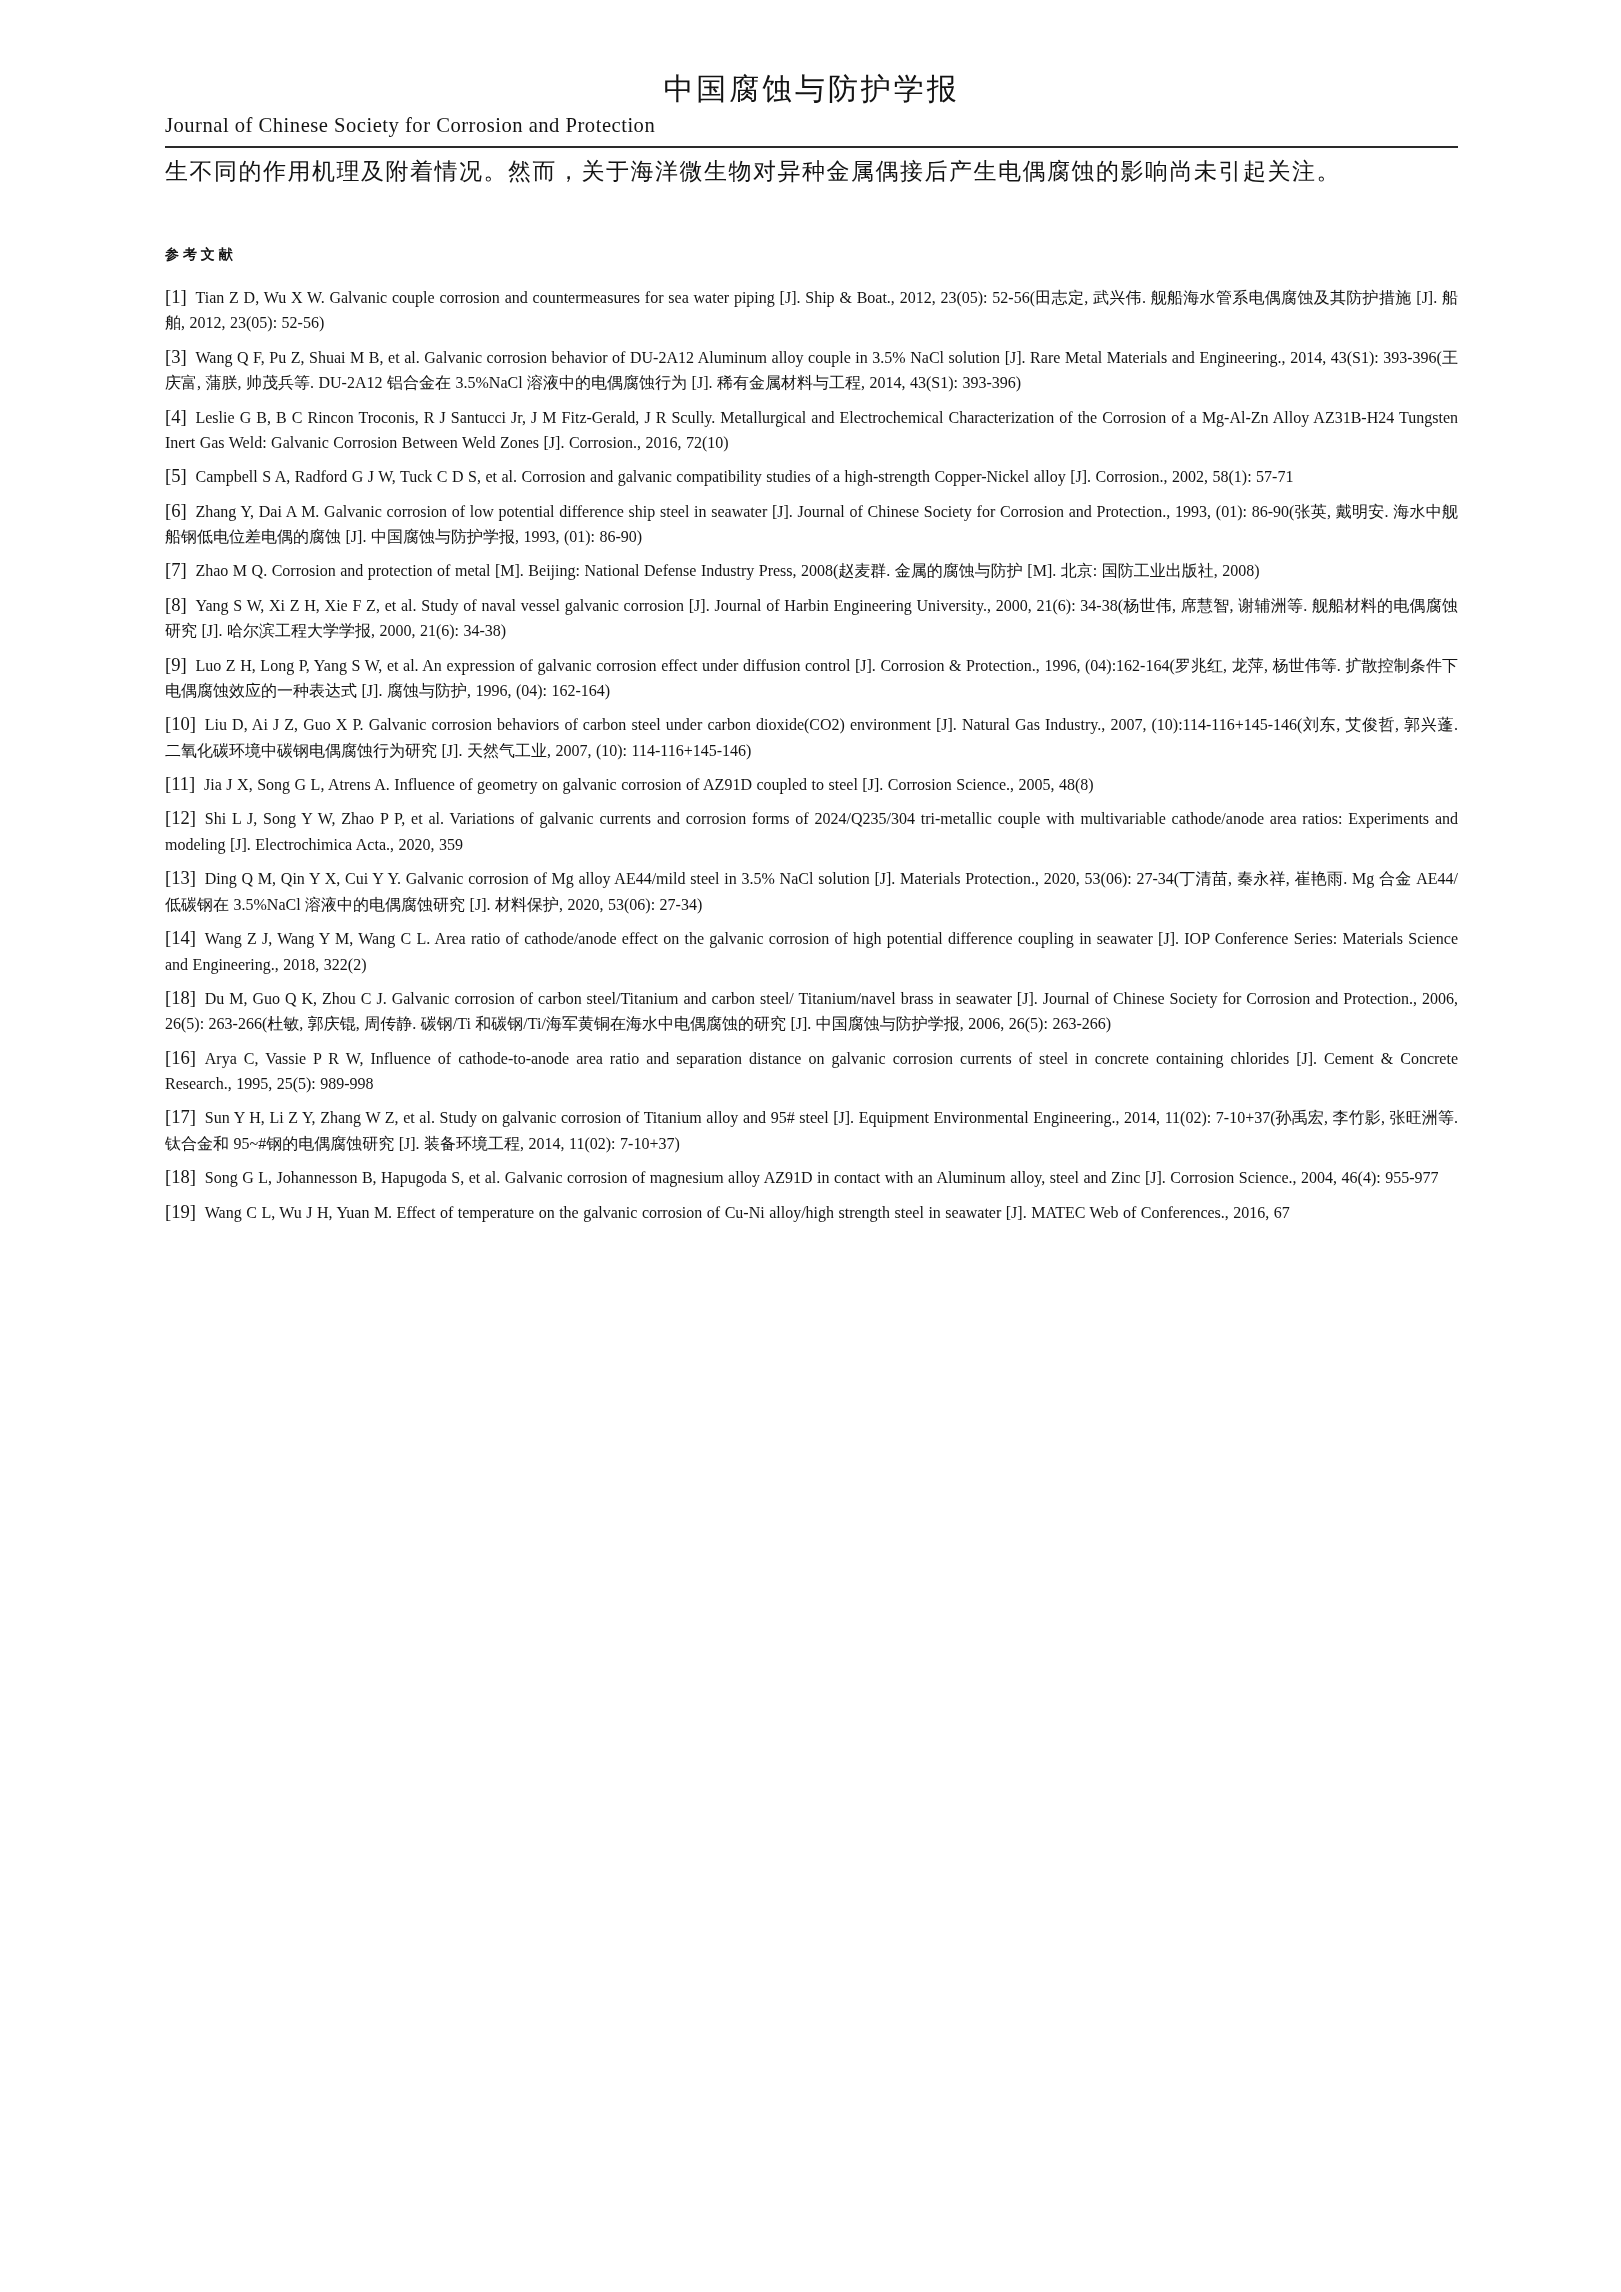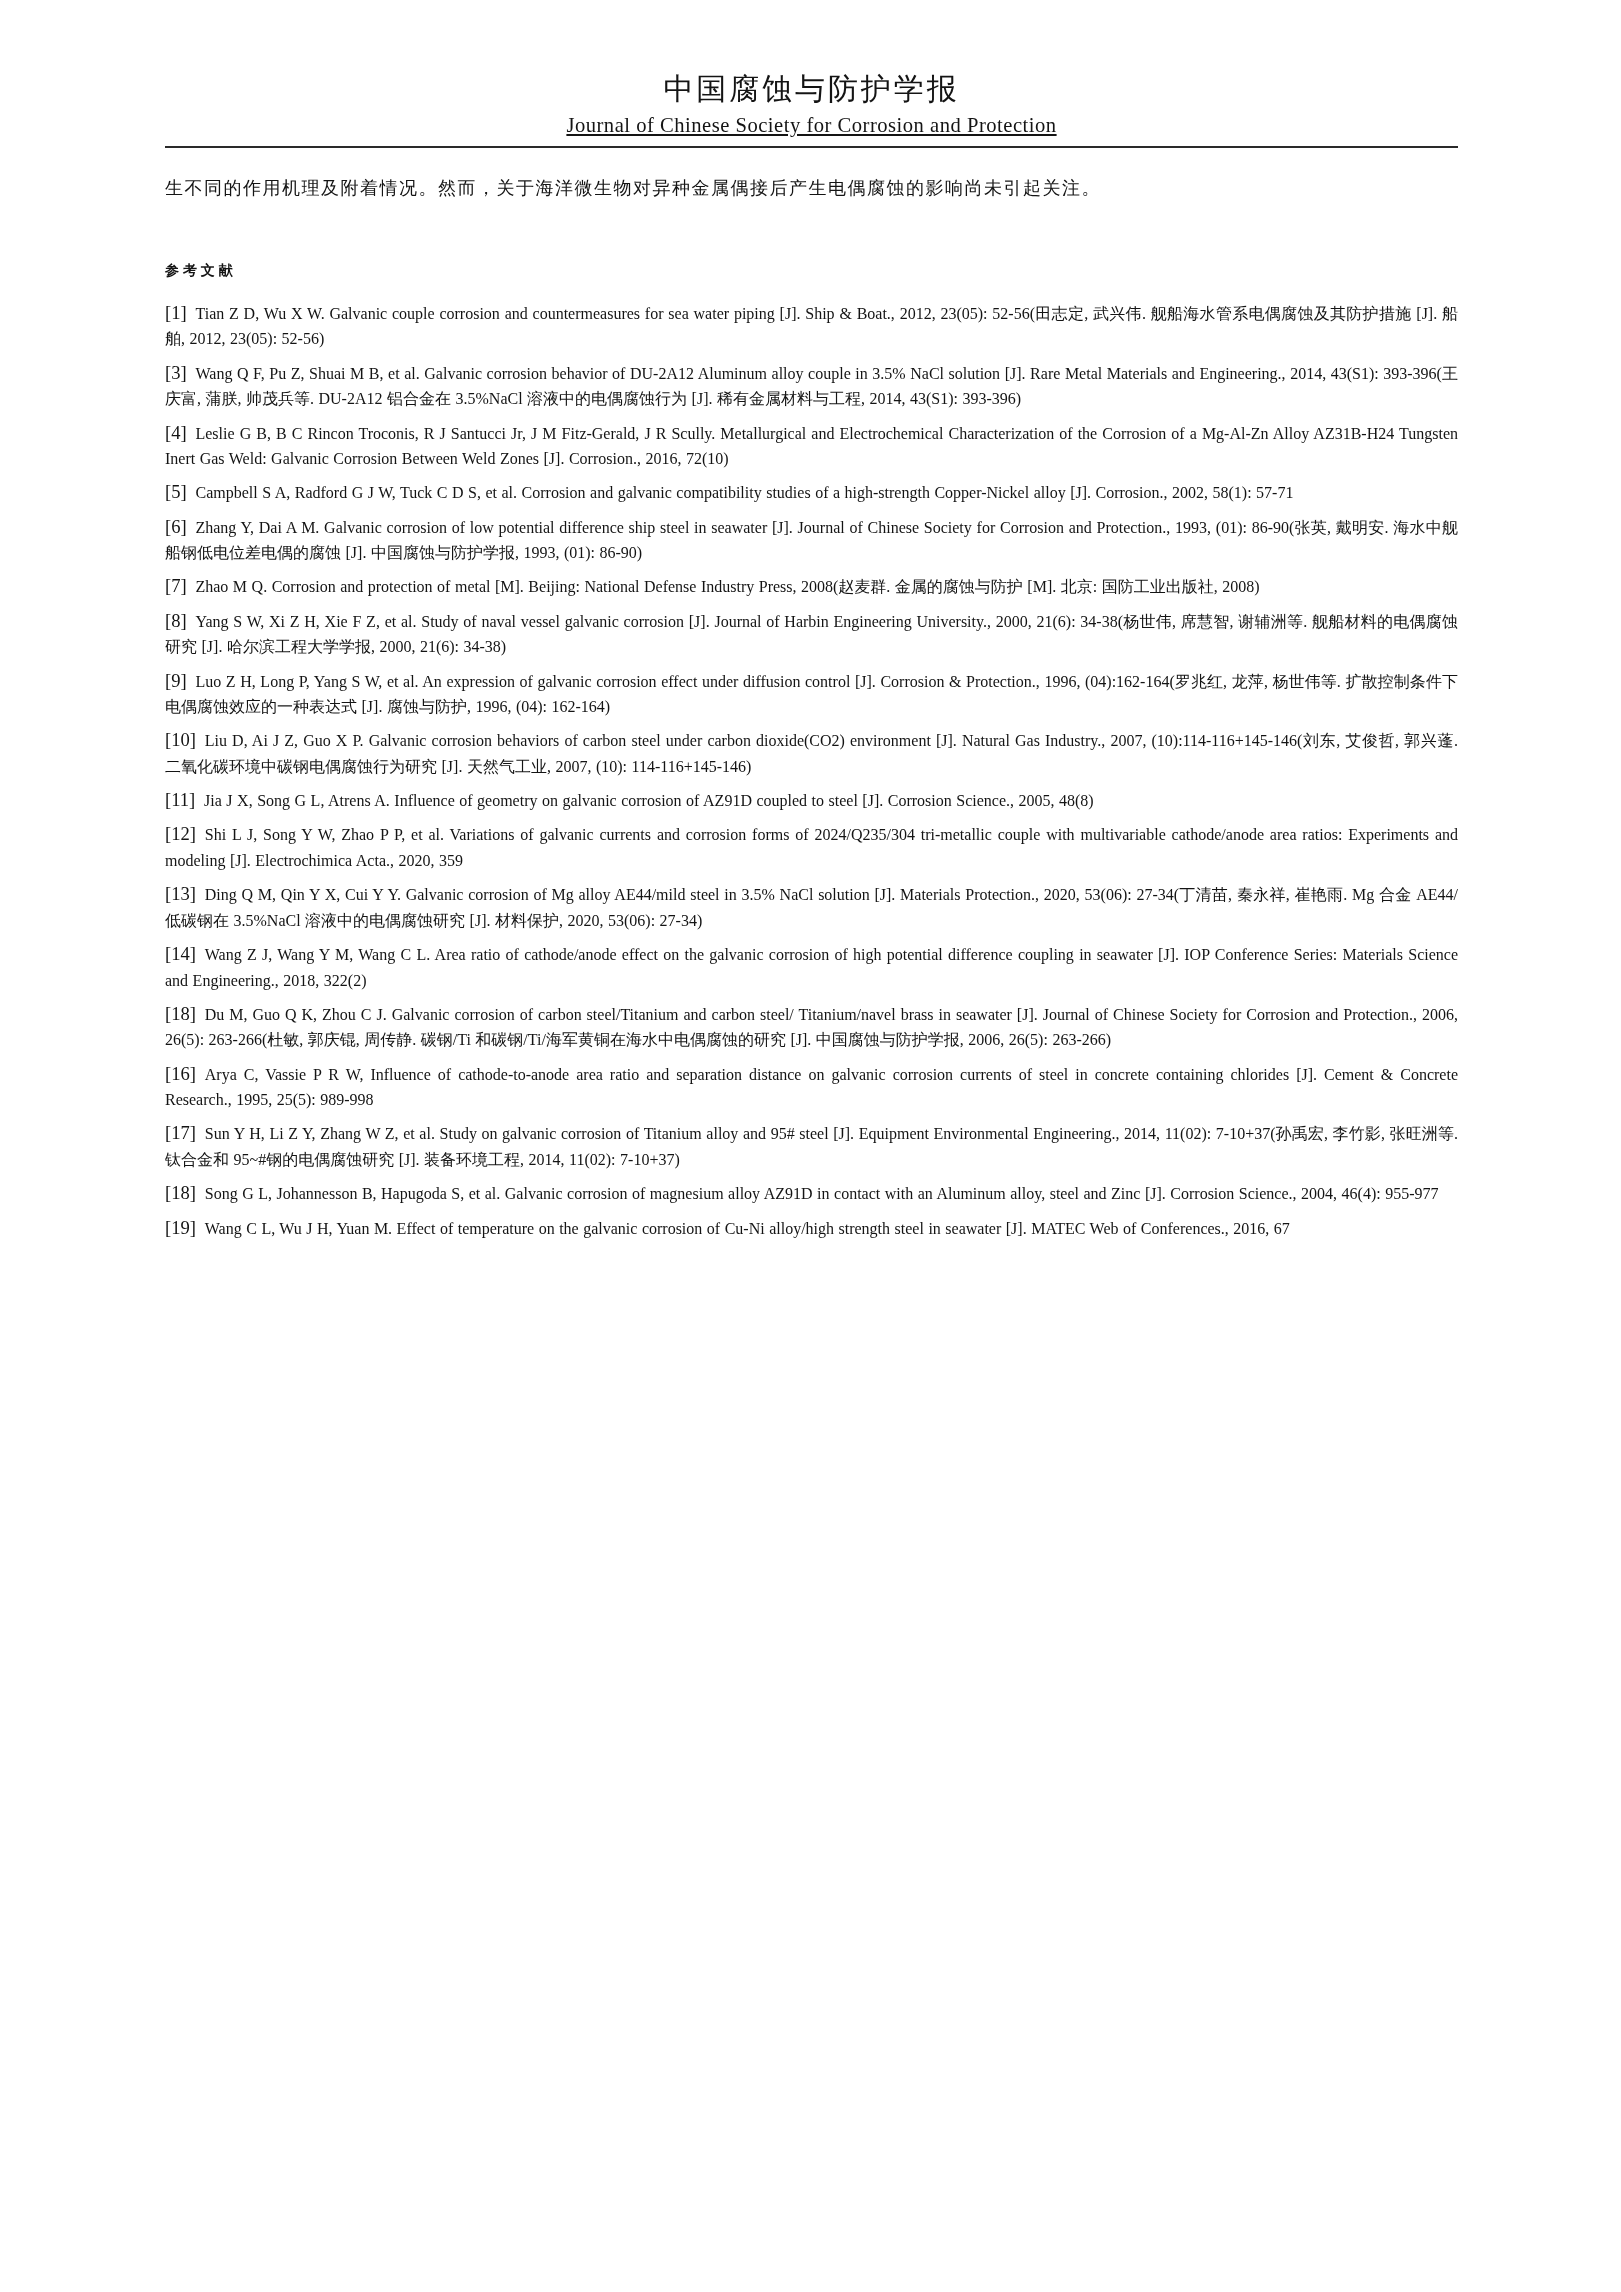--- a/index.html
+++ b/index.html
@@ -25,36 +25,34 @@
   
   .journal-title-zh {
     text-align: center;
     font-size: 30px;
     letter-spacing: 2.9px;
     font-weight: normal;
     line-height: 1.2;
     margin: 0;
   }
   .journal-title-en {
-    text-align: center;
     font-size: 20.6px;
     letter-spacing: 0.5px;
     line-height: 1.2;
     margin: 5.9px 0 0 0;
-    text-decoration: underline;
   }
   .header-rule {
     border: none;
     border-top: 2px solid #2a2a2a;
     margin: 8.8px 0 0 0;
   }
   
   .lead-paragraph {
-    margin-top: 21px;
-    font-size: 18px;
+    margin-top: 5px;
+    font-size: 23px;
     line-height: 38px;
     letter-spacing: 1.5px;
     text-align: justify;
   }
   
   .references-heading {
     margin-top: 55px;
     font-size: 14px;
     font-weight: bold;
     letter-spacing: 3.9px;

